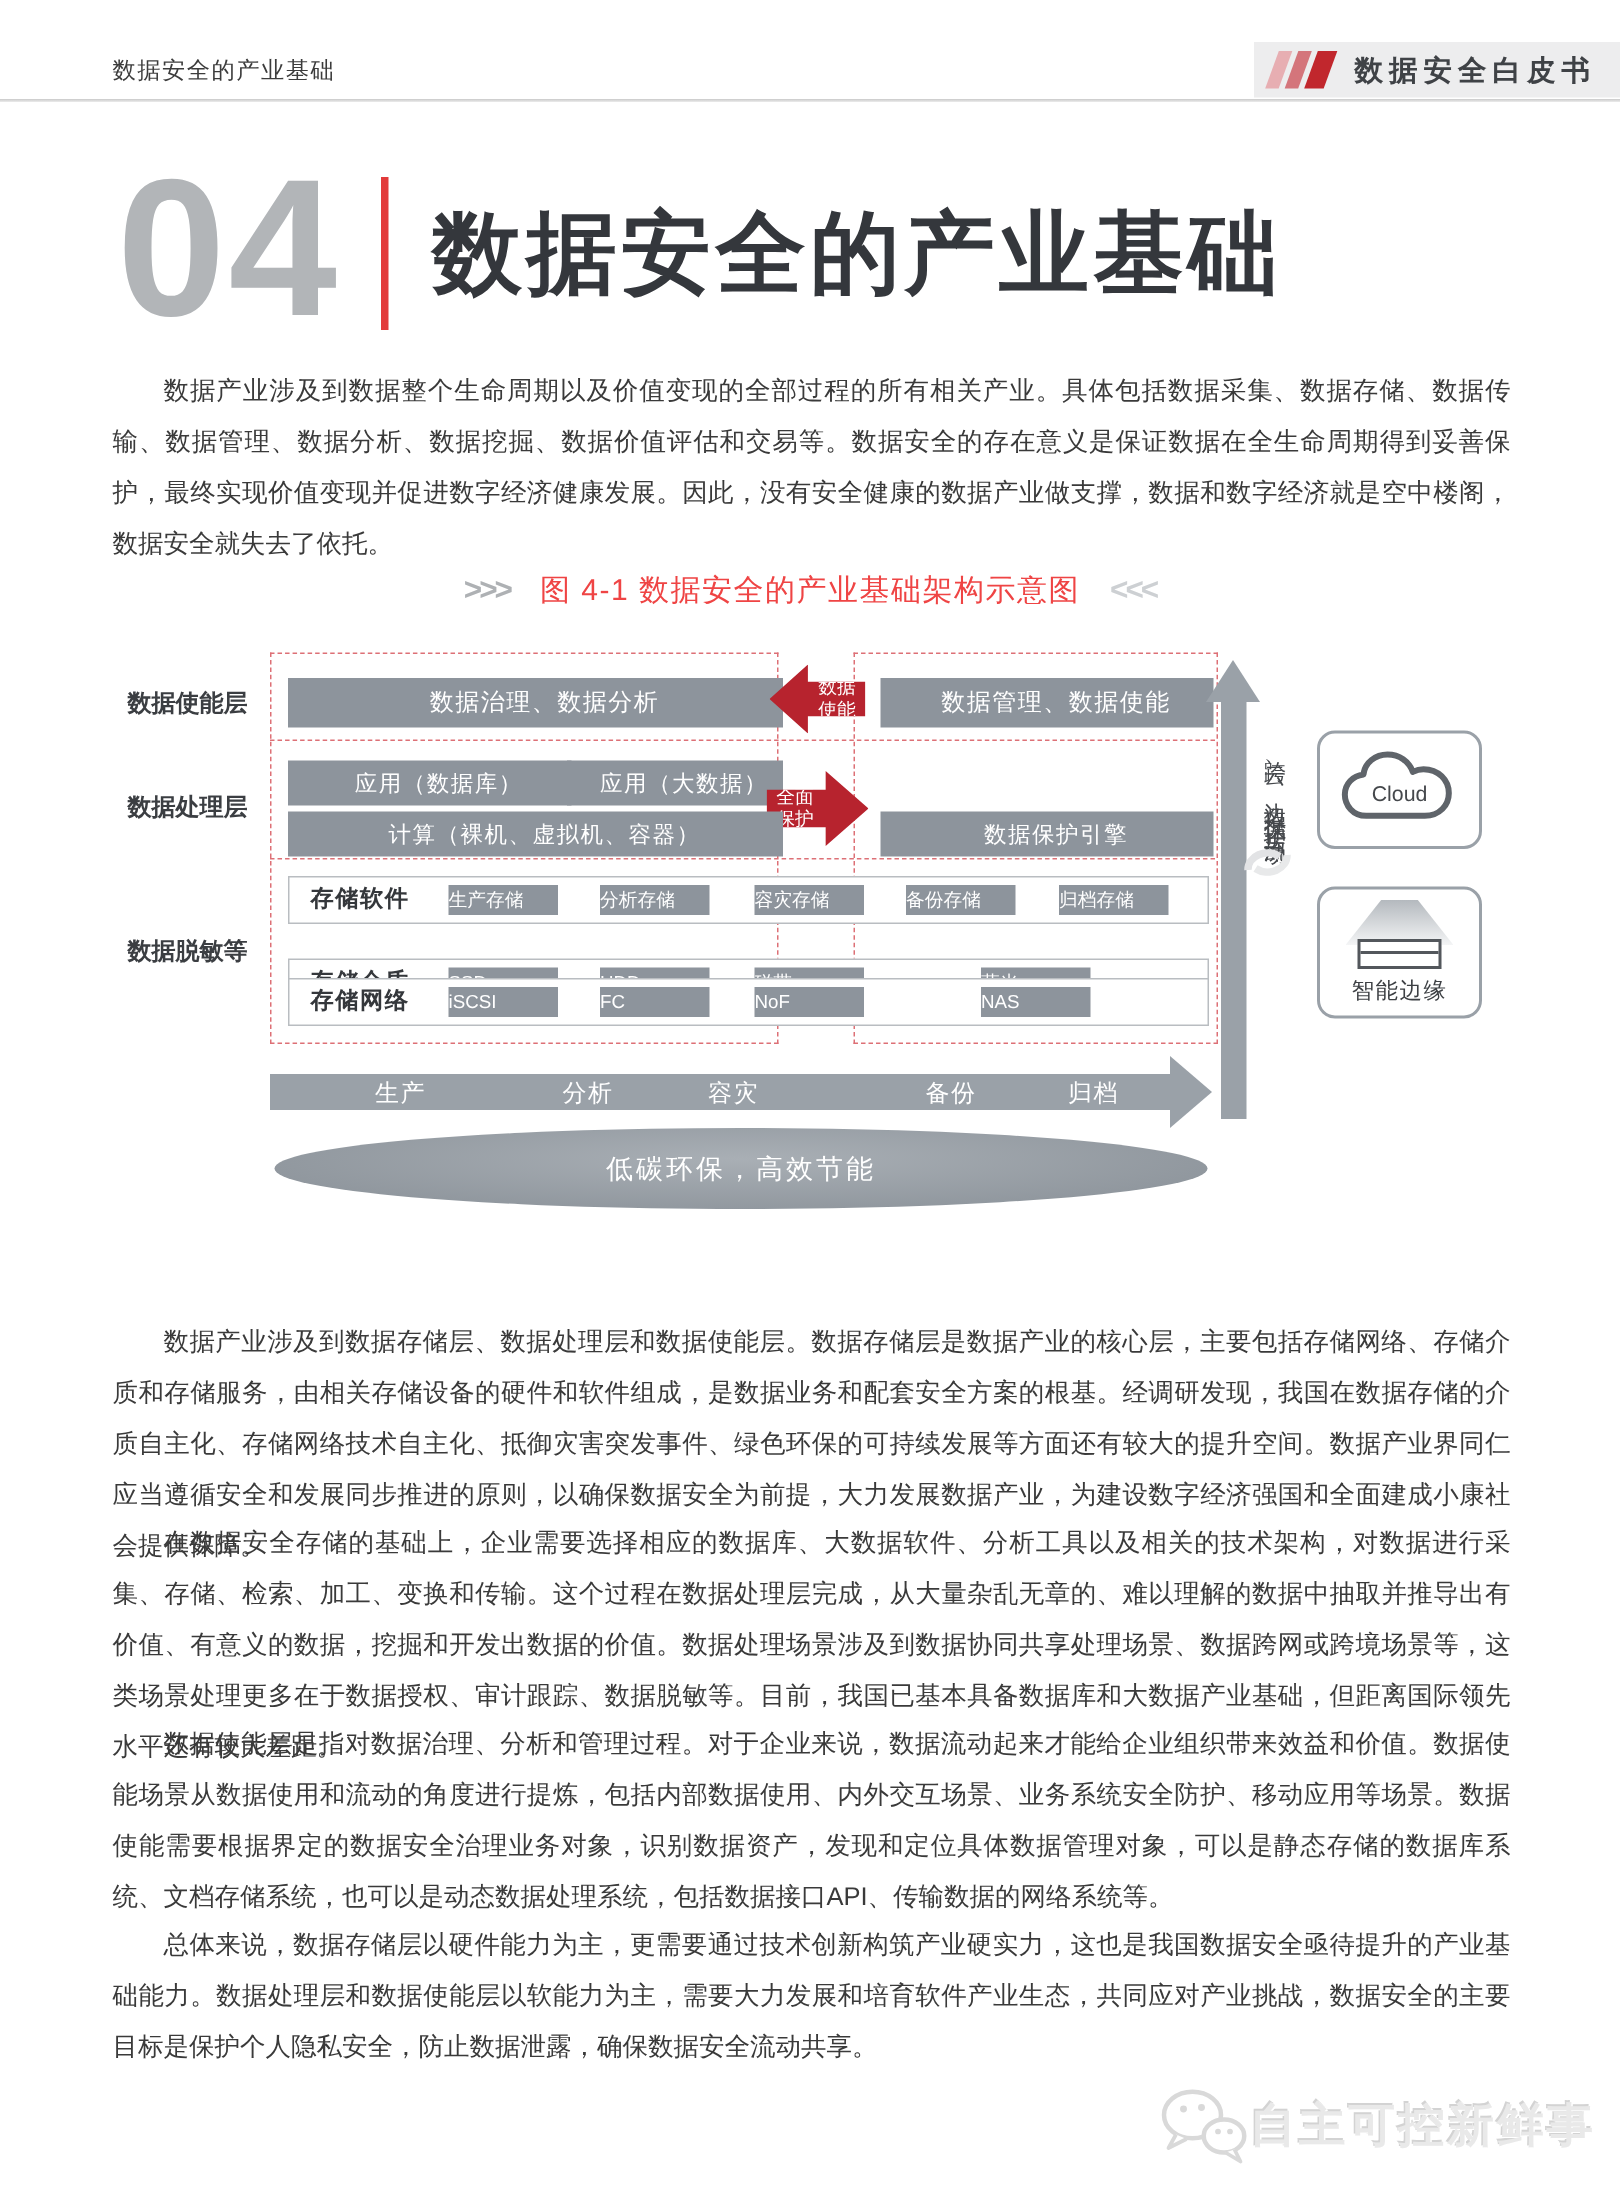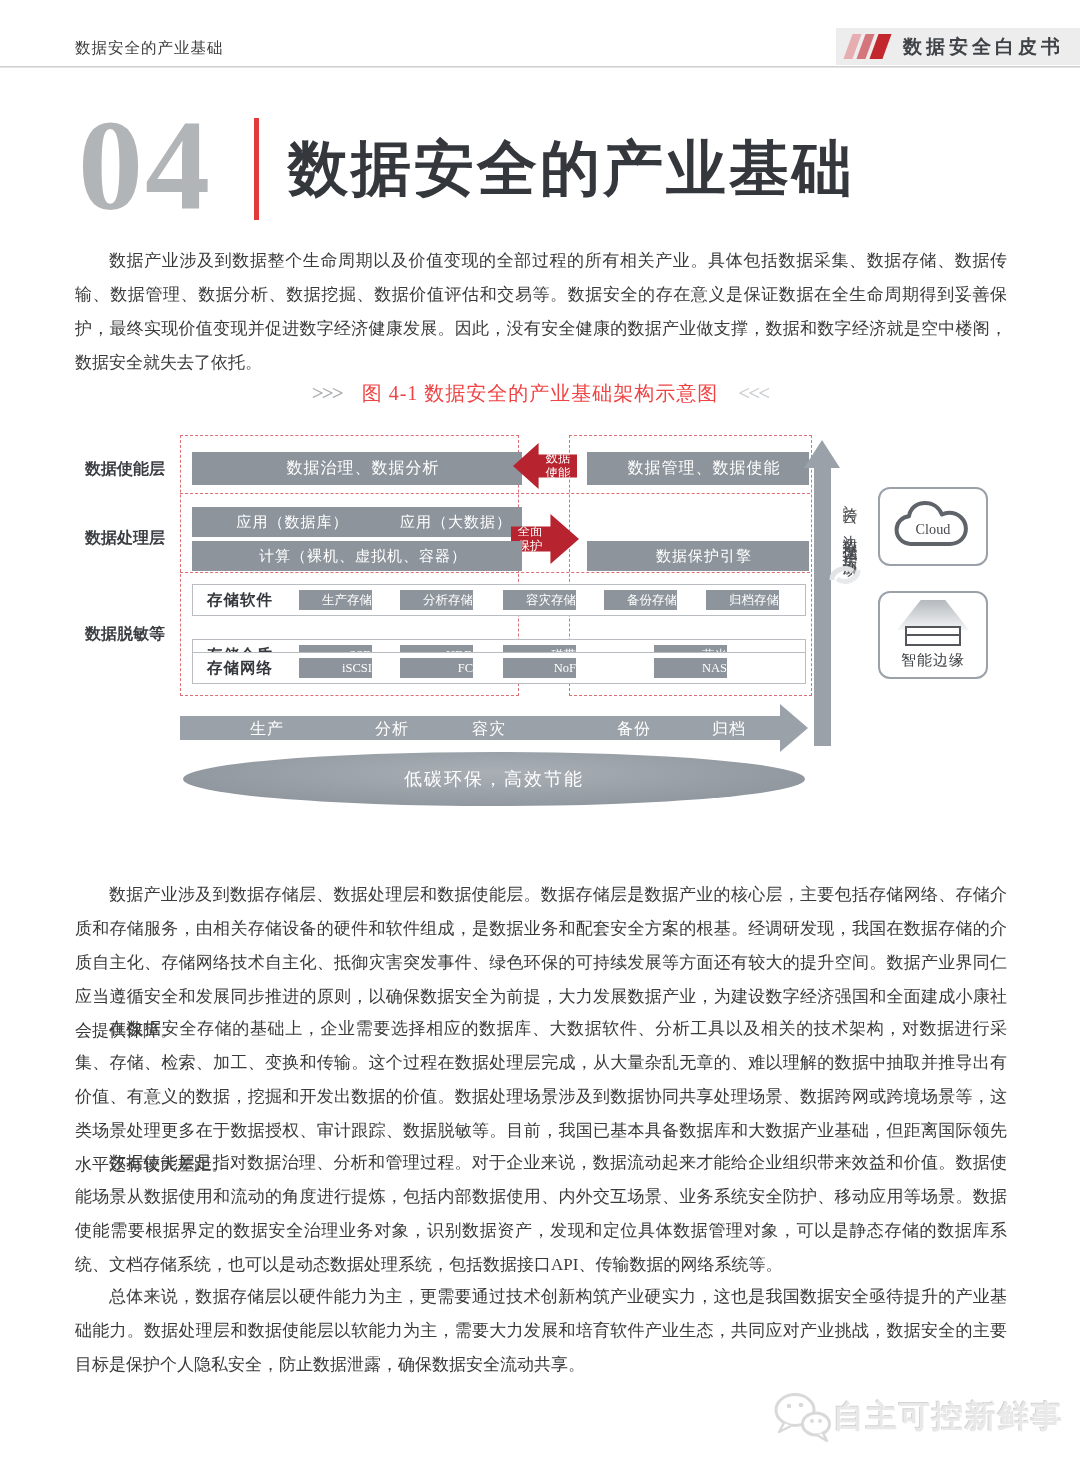--- a/index.html
+++ b/index.html
@@ -1,17 +1,17 @@
 <!DOCTYPE html>
 <html><head>
 <meta charset="utf-8">
 <style>
   html,body{margin:0;padding:0;background:#fff;}
   .page{position:relative;width:1080px;height:1466px;background:#fff;overflow:hidden;
-        font-family:Liberation Serif, serif;color:#3a3a3a;margin:0 auto;}
+        font-family:Liberation Sans, sans-serif;color:#3a3a3a;margin:0 auto;}
 
   
   .header-left{position:absolute;left:75px;top:30px;height:36px;line-height:36px;
                font-size:15.5px;color:#3c3c3c;letter-spacing:1px;}
   .header-right{position:absolute;left:836px;top:28px;width:306px;height:37px;
                 background:#ededee;display:flex;align-items:center;}
   .slash{width:9px;height:25px;transform:skewX(-20deg);margin-right:4px;}
   .slash1{background:#e7aeb2;margin-left:12px;}
   .slash2{background:#d4757b;}
   .slash3{background:#c1272d;width:13px;}
@@ -50,21 +50,21 @@
   .arrow-txt{color:#fff;font-size:12.5px;line-height:15px;text-align:center;width:30px;}
   .red-arrow.left-pt{clip-path:polygon(0 50%,40% 0,40% 25%,100% 25%,100% 75%,40% 75%,40% 100%);
                      justify-content:flex-end;padding-right:4px;}
   .red-arrow.right-pt{clip-path:polygon(0 25%,58% 25%,58% 0,100% 50%,58% 100%,58% 75%,0 75%);
                       justify-content:flex-start;padding-left:4px;}
   .storage-row{position:absolute;left:192px;width:612px;height:30px;background:#fff;
                border:1px solid #b9bdc1;}
   .storage-label{position:absolute;left:14px;top:0;line-height:30px;font-size:15.5px;
                  color:#34373b;font-weight:600;letter-spacing:1px;}
   .chip{position:absolute;top:5px;width:73px;height:20px;line-height:20px;background:#8d949c;
-        color:#fff;text-align:right;font-size:12.5px;}
+        color:#fff;text-align:left;font-size:12.5px;}
   .flow-arrow-body{position:absolute;left:180px;top:716px;width:600px;height:24px;background:#9aa1a8;}
   .flow-label{position:absolute;top:3px;color:#fff;font-size:16px;letter-spacing:1px;}
   .flow-arrow-head{position:absolute;left:780px;top:704px;width:0;height:0;
                    border-top:24px solid transparent;border-bottom:24px solid transparent;
                    border-left:28px solid #9aa1a8;}
   .ellipse{position:absolute;left:183px;top:752px;width:622px;height:54px;border-radius:50%;
            background:radial-gradient(ellipse at 50% 38%,#a9afb5 0%,#8f969d 78%);
            color:#fff;display:flex;align-items:center;justify-content:center;
            font-size:18px;letter-spacing:2px;}
   .v-shaft{position:absolute;left:814px;top:466px;width:17px;height:280px;background:#9aa1a8;}

